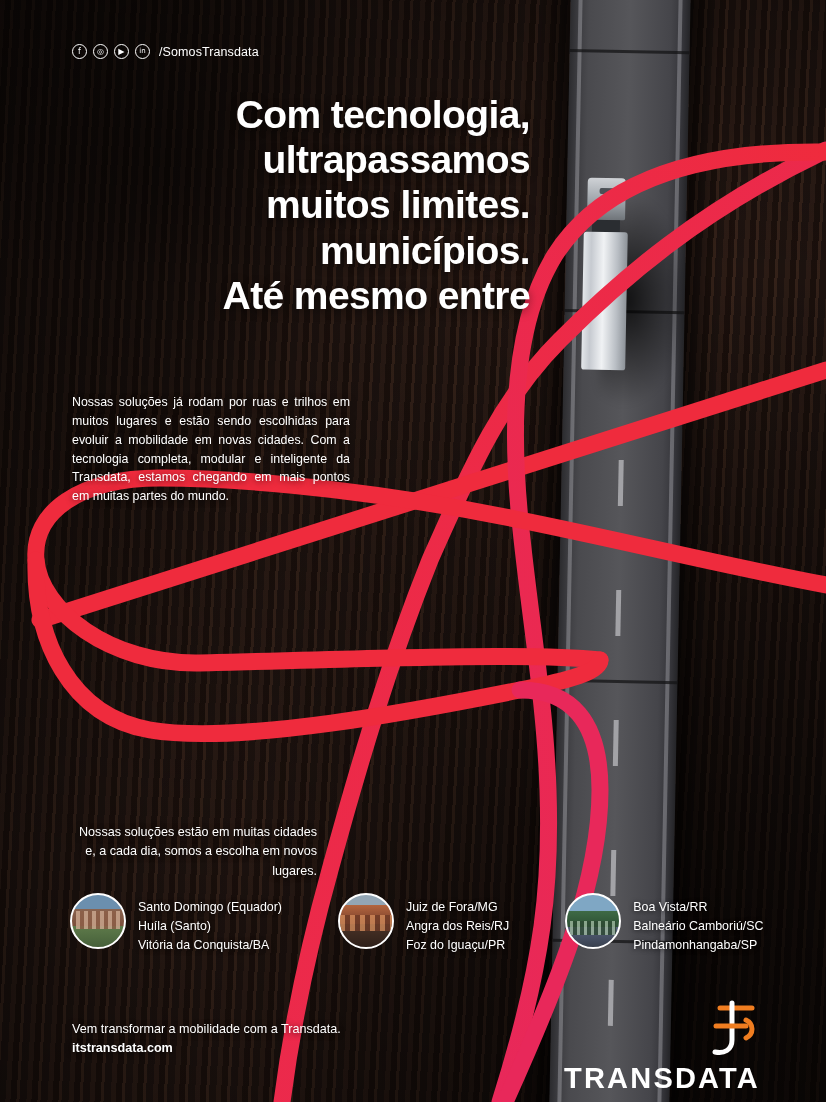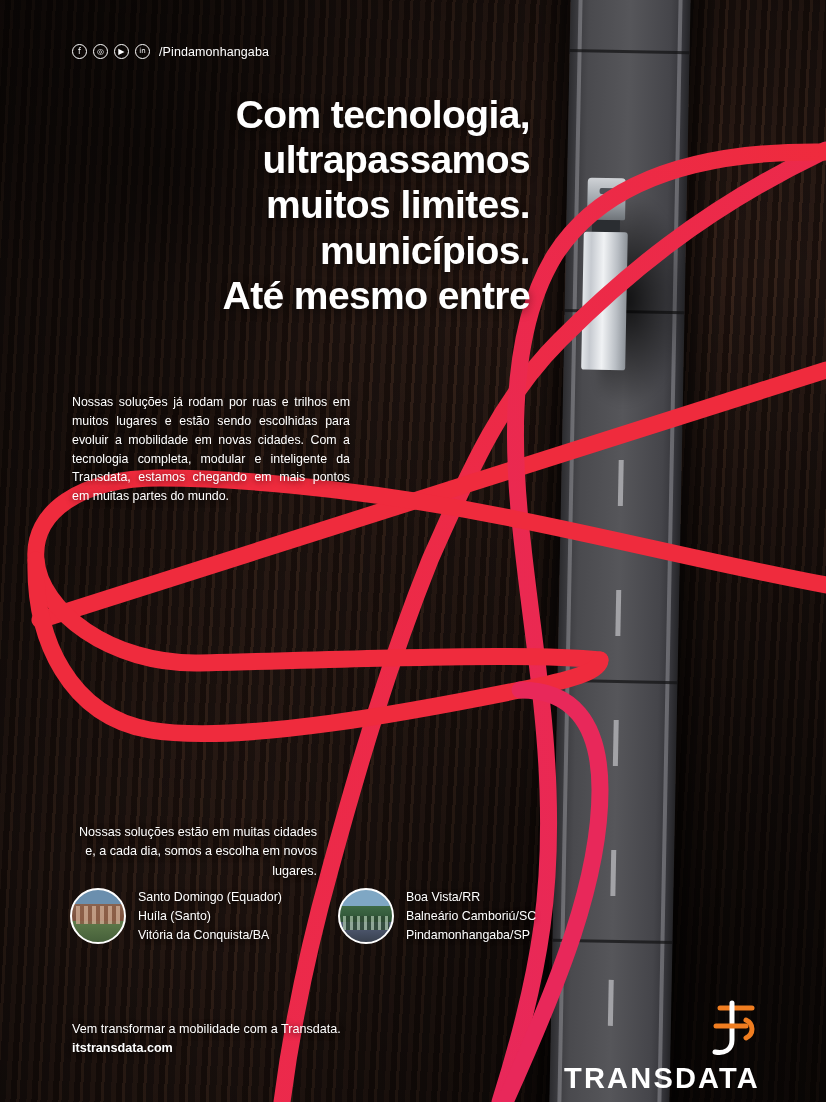--- a/index.html
+++ b/index.html
@@ -243,20 +243,21 @@
     content:"";
     position:absolute; left:3px; right:3px; top:26px; height:14px;
     background: repeating-linear-gradient(90deg,#9fb9a0 0 3px,#2e4a33 3px 7px);
     opacity:.8;
   }
   .city-list {
     font-size: 12.4px;
     line-height: 1.52;
     text-shadow: 0 1px 5px rgba(0,0,0,0.75);
     white-space: nowrap;
+    margin-top: 10px;
   }
 
   .footer-text {
     position: absolute;
     left: 72px;
     top: 1020px;
     font-size: 12.6px;
     line-height: 1.5;
     text-shadow: 0 1px 6px rgba(0,0,0,0.7);
   }
@@ -349,21 +350,21 @@
     <path d="M 36 560 C 34 640, 70 716, 150 730 C 240 745, 420 710, 520 690 C 570 680, 600 672, 600 660" stroke="#ef2b3d" stroke-width="17" fill="none" stroke-linecap="round"></path>
 
     <path d="M 520 690 C 570 690, 600 720, 600 790 C 600 880, 560 980, 505 1102" stroke="#e8285a" stroke-width="17" fill="none" stroke-linecap="round"></path>
   </svg>
 
   <div class="social">
     <span class="ic">f</span>
     <span class="ic">◎</span>
     <span class="ic">▶</span>
     <span class="ic" style="font-size:7px">in</span>
-    <span class="handle">/Pindamonhangaba</span>
+    <span class="handle">/SomosTransdata</span>
   </div>
 
   <div class="headline">
     <div>Com tecnologia,</div>
     <div>ultrapassamos</div>
     <div>muitos limites.</div>
     <div>municípios.</div>
     <div>Até mesmo entre</div>
   </div>
 
@@ -375,20 +376,28 @@
 
     <div class="city-group">
       <div class="city-thumb thumb-a"></div>
       <div class="city-list">
         <div>Santo Domingo (Equador)</div>
         <div>Huíla (Santo)</div>
         <div>Vitória da Conquista/BA</div>
       </div>
     </div>
 
+    <div class="city-group">
+      <div class="city-thumb thumb-b"></div>
+      <div class="city-list">
+        <div>Juiz de Fora/MG</div>
+        <div>Angra dos Reis/RJ</div>
+        <div>Foz do Iguaçu/PR</div>
+      </div>
+    </div>
 
     <div class="city-group">
       <div class="city-thumb thumb-c"></div>
       <div class="city-list">
         <div>Boa Vista/RR</div>
         <div>Balneário Camboriú/SC</div>
         <div>Pindamonhangaba/SP</div>
       </div>
     </div>
 

